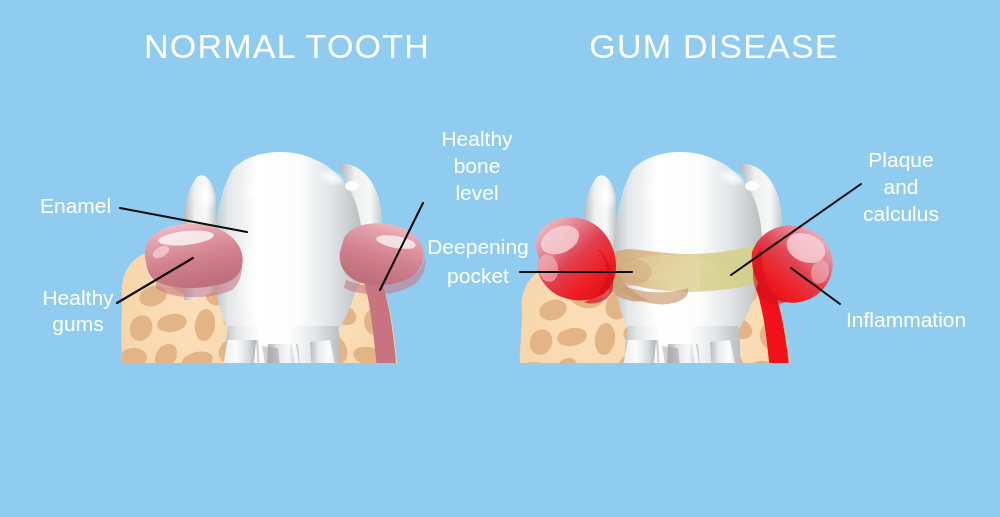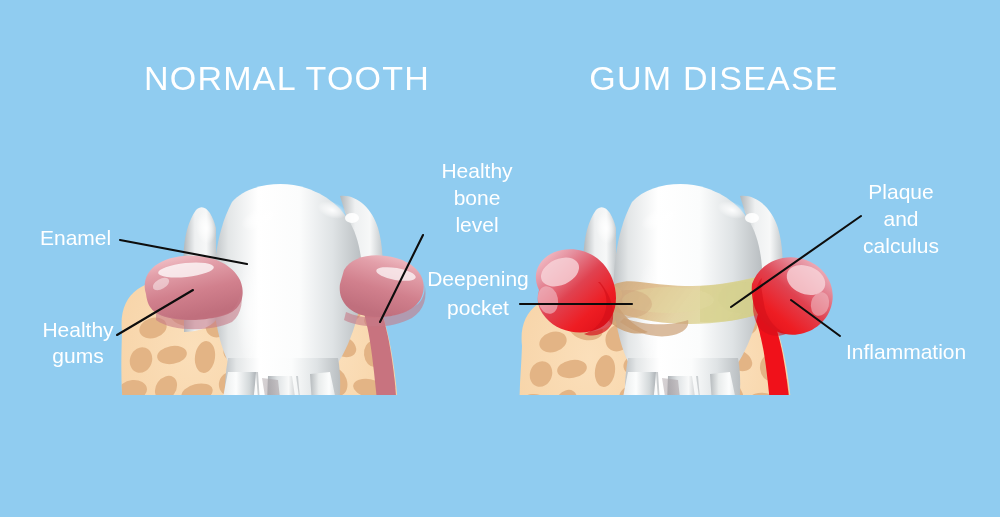--- a/index.html
+++ b/index.html
@@ -7,21 +7,20 @@
     padding: 0;
     background: #90ccf0;
   }
   #page {
     position: relative;
     width: 1000px;
     height: 363px;
     overflow: hidden;
     font-family: "Liberation Sans", sans-serif;
     background: #90ccf0;
-    margin-top: 32px;
   }
   #page svg { display: block; }
   .ttl {
     font-family: "Liberation Sans", sans-serif;
     font-size: 34px;
     font-weight: 300;
     fill: #ffffff;
     letter-spacing: 1.2px;
   }
   .lbl {

